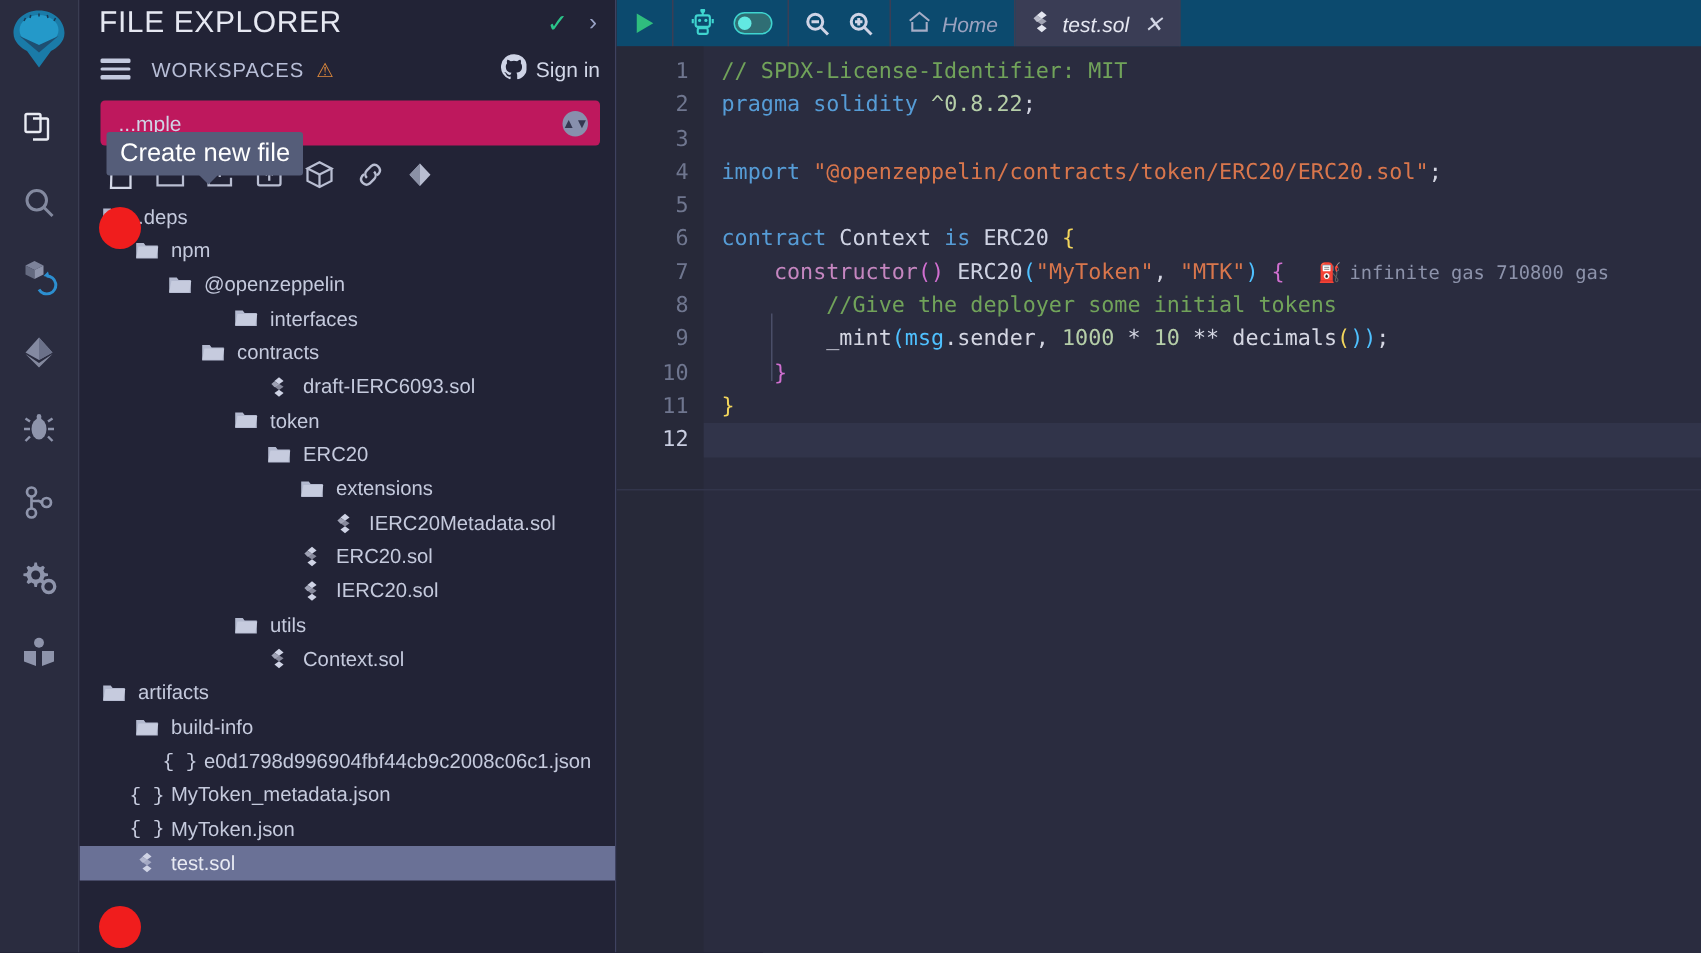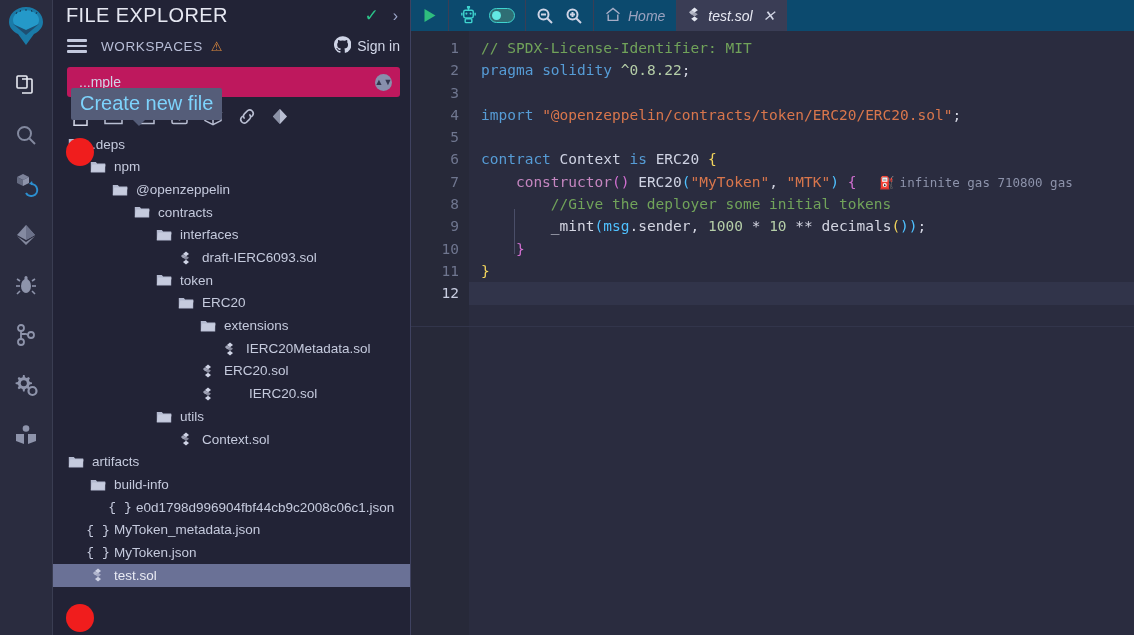--- a/index.html
+++ b/index.html
@@ -116,22 +116,22 @@
   .node.selected { background: #6a7196; color:#e8eaf3;}
   .node .ico { width:18px; display:flex; justify-content:center; margin-right:7px; flex:0 0 18px;}
   .node .lbl { line-height: 1; }
   .json-ico { color:#c9cee1; font-size:13px; font-family:"Liberation Mono", monospace;}
 
   
   .tooltip {
     position: absolute;
     left: 18px; top: 88px;
     background: #555d79;
-    color: #7dd3fc;
-    font-size: 20px;
+    color: #ffffff;
+    font-size: 17px;
     padding: 4px 9px 5px 9px;
     border-radius: 2px;
     z-index: 40;
     white-space: nowrap;
   }
   .tooltip:after {
     content:""; position:absolute; left: 61px; bottom: -6px;
     border-left: 7px solid transparent; border-right: 7px solid transparent;
     border-top: 7px solid #555d79;
   }
@@ -421,37 +421,37 @@
         </div>
         <div class="node" style="padding-left: 58px;">
           <span class="ico">
             <svg width="16" height="14" viewBox="0 0 16 14" fill="#b3b9cf">
               <path d="M.8 2 h5 l1.3 1.6 h8.1 v8.8 h-14.4 z"></path>
               <path d="M2.3 4.4 h13.2 l-1.3 7.4 h-13.4 z" fill="#c6cbde"></path>
             </svg>
           </span>
           <span class="lbl">@openzeppelin</span>
         </div>
+        <div class="node" style="padding-left: 102px;">
+          <span class="ico">
+            <svg width="16" height="14" viewBox="0 0 16 14" fill="#b3b9cf">
+              <path d="M.8 2 h5 l1.3 1.6 h8.1 v8.8 h-14.4 z"></path>
+              <path d="M2.3 4.4 h13.2 l-1.3 7.4 h-13.4 z" fill="#c6cbde"></path>
+            </svg>
+          </span>
+          <span class="lbl">interfaces</span>
+        </div>
         <div class="node" style="padding-left: 80px;">
           <span class="ico">
             <svg width="16" height="14" viewBox="0 0 16 14" fill="#b3b9cf">
               <path d="M.8 2 h5 l1.3 1.6 h8.1 v8.8 h-14.4 z"></path>
               <path d="M2.3 4.4 h13.2 l-1.3 7.4 h-13.4 z" fill="#c6cbde"></path>
             </svg>
           </span>
           <span class="lbl">contracts</span>
-        </div>
-        <div class="node" style="padding-left: 102px;">
-          <span class="ico">
-            <svg width="16" height="14" viewBox="0 0 16 14" fill="#b3b9cf">
-              <path d="M.8 2 h5 l1.3 1.6 h8.1 v8.8 h-14.4 z"></path>
-              <path d="M2.3 4.4 h13.2 l-1.3 7.4 h-13.4 z" fill="#c6cbde"></path>
-            </svg>
-          </span>
-          <span class="lbl">interfaces</span>
         </div>
         <div class="node" style="padding-left: 124px;">
           <span class="ico">
             <svg width="12" height="14" viewBox="0 0 13 15" fill="#cfd3e5">
               <path d="M6.5 0.5 L9.8 3.2 L6.5 5.5 L3.2 3.2 Z"></path>
               <path d="M3.2 3.4 L6.5 5.6 L3.3 7.7 L1 5.4 Z" opacity=".72"></path>
               <path d="M6.5 9.6 L3.3 7.3 L6.5 5.1 L9.8 7.3 Z" opacity=".58"></path>
               <path d="M6.5 14.5 L3.2 11.8 L6.5 9.5 L9.8 11.8 Z"></path>
             </svg>
           </span>
@@ -499,21 +499,21 @@
           <span class="ico">
             <svg width="12" height="14" viewBox="0 0 13 15" fill="#cfd3e5">
               <path d="M6.5 0.5 L9.8 3.2 L6.5 5.5 L3.2 3.2 Z"></path>
               <path d="M3.2 3.4 L6.5 5.6 L3.3 7.7 L1 5.4 Z" opacity=".72"></path>
               <path d="M6.5 9.6 L3.3 7.3 L6.5 5.1 L9.8 7.3 Z" opacity=".58"></path>
               <path d="M6.5 14.5 L3.2 11.8 L6.5 9.5 L9.8 11.8 Z"></path>
             </svg>
           </span>
           <span class="lbl">ERC20.sol</span>
         </div>
-        <div class="node" style="padding-left: 146px; gap: 25px;">
+        <div class="node" style="padding-left: 146px;">
           <span class="ico">
             <svg width="12" height="14" viewBox="0 0 13 15" fill="#cfd3e5">
               <path d="M6.5 0.5 L9.8 3.2 L6.5 5.5 L3.2 3.2 Z"></path>
               <path d="M3.2 3.4 L6.5 5.6 L3.3 7.7 L1 5.4 Z" opacity=".72"></path>
               <path d="M6.5 9.6 L3.3 7.3 L6.5 5.1 L9.8 7.3 Z" opacity=".58"></path>
               <path d="M6.5 14.5 L3.2 11.8 L6.5 9.5 L9.8 11.8 Z"></path>
             </svg>
           </span>
           <span class="lbl">IERC20.sol</span>
         </div>

